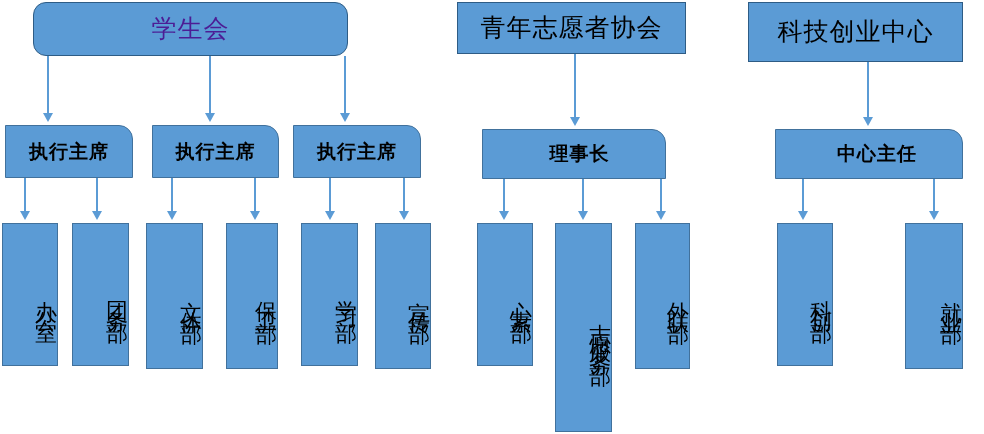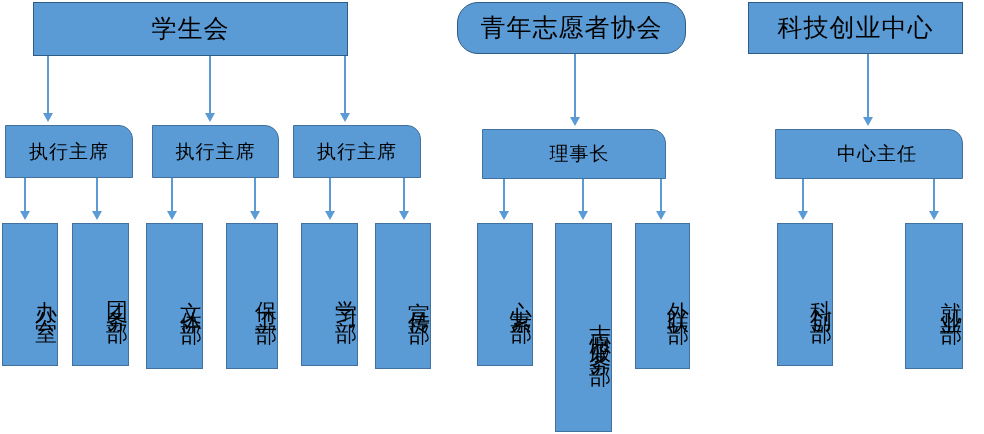--- a/index.html
+++ b/index.html
@@ -27,20 +27,21 @@
   .node.root{
     border:1px solid #2E5C85;
     font-size:25px;
     letter-spacing:1px;
   }
   
   .node.mid{
     font-size:19px;
     letter-spacing:1px;
     border-top-right-radius:14px;
+    font-weight:bold;
   }
   
   .node.dept{
     font-size:22px;
     letter-spacing:0px;
     writing-mode:vertical-rl;
     text-orientation:upright;
     padding-top:6px;
     align-items:flex-start;
     justify-content:center;
@@ -119,21 +120,21 @@
           <line x1="803" y1="179" x2="803" y2="214" stroke="#5B9BD5" stroke-width="2"></line>
           <polygon points="798,211 808,211 803,220" fill="#5B9BD5"></polygon>
         </g>
         <g>
           <line x1="934" y1="179" x2="934" y2="214" stroke="#5B9BD5" stroke-width="2"></line>
           <polygon points="929,211 939,211 934,220" fill="#5B9BD5"></polygon>
         </g>
       </svg>
     </div>
   <div id="nodes-layer">
-      <div class="node root" style="left: 33px; top: 2px; width: 315px; height: 54px; background: rgb(91, 155, 213); border-color: rgb(46, 92, 133); color: #000000;">
+      <div class="node root" style="left: 33px; top: 2px; width: 315px; height: 54px; background: rgb(91, 155, 213); border-color: rgb(46, 92, 133); color: #4c1d95; border-radius: 13px;">
         <span class="lbl">学生会</span>
       </div>
       <div class="node mid" style="left: 5px; top: 125px; width: 128px; height: 53px; background: rgb(91, 155, 213); border-color: rgb(65, 113, 156); color: rgb(0, 0, 0);">
         <span class="lbl">执行主席</span>
       </div>
       <div class="node mid" style="left: 152px; top: 125px; width: 127px; height: 53px; background: rgb(91, 155, 213); border-color: rgb(65, 113, 156); color: rgb(0, 0, 0);">
         <span class="lbl">执行主席</span>
       </div>
       <div class="node mid" style="left: 293px; top: 125px; width: 128px; height: 53px; background: rgb(91, 155, 213); border-color: rgb(65, 113, 156); color: rgb(0, 0, 0);">
         <span class="lbl">执行主席</span>
@@ -149,36 +150,36 @@
       </div>
       <div class="node dept" style="left: 226px; top: 223px; width: 52px; height: 146px; background: rgb(91, 155, 213); border-color: rgb(65, 113, 156); color: rgb(0, 0, 0);">
         <span class="lbl">保卫部</span>
       </div>
       <div class="node dept" style="left: 301px; top: 223px; width: 57px; height: 143px; background: rgb(91, 155, 213); border-color: rgb(65, 113, 156); color: rgb(0, 0, 0);">
         <span class="lbl">学习部</span>
       </div>
       <div class="node dept" style="left: 375px; top: 223px; width: 56px; height: 146px; background: rgb(91, 155, 213); border-color: rgb(65, 113, 156); color: rgb(0, 0, 0);">
         <span class="lbl">宣传部</span>
       </div>
-      <div class="node root" style="left: 457px; top: 2px; width: 229px; height: 52px; background: rgb(91, 155, 213); border-color: rgb(46, 92, 133); color: rgb(0, 0, 0); border-radius: 21px;">
+      <div class="node root" style="left: 457px; top: 2px; width: 229px; height: 52px; background: rgb(91, 155, 213); border-color: rgb(46, 92, 133); color: rgb(0, 0, 0);">
         <span class="lbl">青年志愿者协会</span>
       </div>
       <div class="node mid" style="left: 482px; top: 129px; width: 184px; height: 50px; background: rgb(91, 155, 213); border-color: rgb(65, 113, 156); color: rgb(0, 0, 0); padding-left: 11px;">
         <span class="lbl">理事长</span>
       </div>
       <div class="node dept" style="left: 477px; top: 223px; width: 56px; height: 143px; background: rgb(91, 155, 213); border-color: rgb(65, 113, 156); color: rgb(0, 0, 0);">
         <span class="lbl">心素部</span>
       </div>
       <div class="node dept" style="left: 555px; top: 223px; width: 57px; height: 209px; background: rgb(91, 155, 213); border-color: rgb(65, 113, 156); color: rgb(0, 0, 0);">
         <span class="lbl">志愿服务部</span>
       </div>
       <div class="node dept" style="left: 635px; top: 223px; width: 55px; height: 146px; background: rgb(91, 155, 213); border-color: rgb(65, 113, 156); color: rgb(0, 0, 0);">
         <span class="lbl">外联部</span>
       </div>
-      <div class="node root" style="left: 748px; top: 2px; width: 215px; height: 52px; background: rgb(91, 155, 213); border-color: rgb(46, 92, 133); color: rgb(0, 0, 0);">
+      <div class="node root" style="left: 748px; top: 2px; width: 215px; height: 60px; background: rgb(91, 155, 213); border-color: rgb(46, 92, 133); color: rgb(0, 0, 0);">
         <span class="lbl">科技创业中心</span>
       </div>
       <div class="node mid" style="left: 775px; top: 129px; width: 188px; height: 50px; background: rgb(91, 155, 213); border-color: rgb(65, 113, 156); color: rgb(0, 0, 0); padding-left: 16px;">
         <span class="lbl">中心主任</span>
       </div>
       <div class="node dept" style="left: 777px; top: 223px; width: 56px; height: 143px; background: rgb(91, 155, 213); border-color: rgb(65, 113, 156); color: rgb(0, 0, 0);">
         <span class="lbl">科创部</span>
       </div>
       <div class="node dept" style="left: 905px; top: 223px; width: 58px; height: 146px; background: rgb(91, 155, 213); border-color: rgb(65, 113, 156); color: rgb(0, 0, 0);">
         <span class="lbl">就业部</span>

